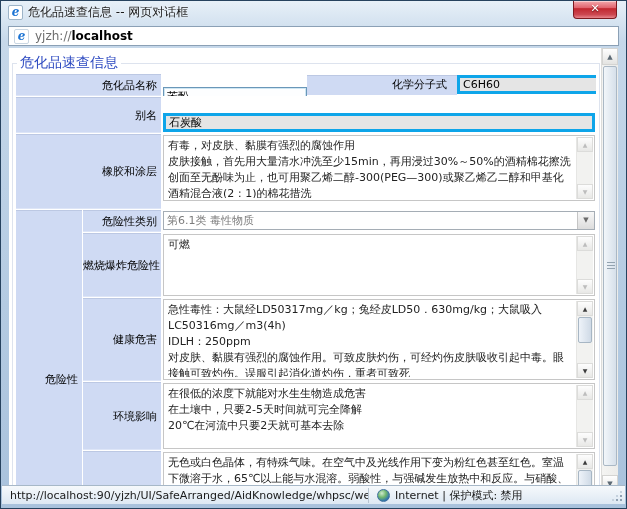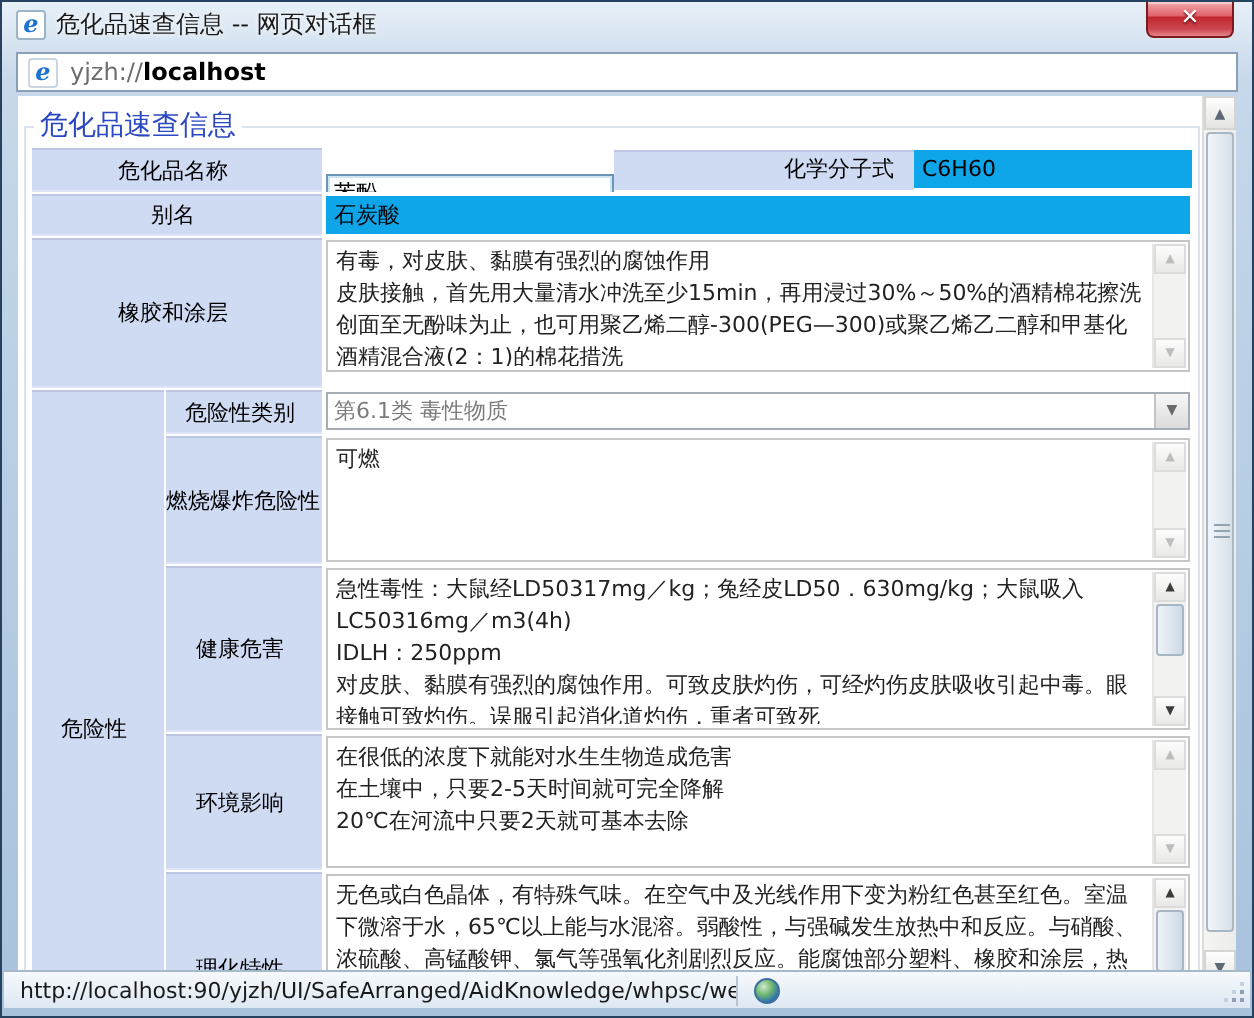--- a/index.html
+++ b/index.html
@@ -33,32 +33,32 @@
 
   
   .page { position:absolute; top:47px; left:8px; width:594px; height:444px;
     background:#fff; overflow:hidden; }
 
   .group-box { margin:6px 3px 0 3px; border:1px solid #dde3ee; padding:1px 2px 2px 2px; }
   .group-box legend { font-size:14px; font-weight:normal; color:#2b48c0; padding:0 3px; margin-left:2px; }
 
   table.form { width:100%; table-layout:fixed; border-collapse:separate; border-spacing:1px; }
   td { font-size:11px; vertical-align:middle; overflow:hidden; }
-  td.lbl { background:#cfdaf3; text-align:center; padding-right:4px; color:#000;
+  td.lbl { background:#cfdaf3; text-align:right; padding-right:4px; color:#000;
     box-shadow: inset 0 1px 0 #bcc8e3, inset 0 -1px 0 #dde5f7; white-space:nowrap; }
   td.content { background:#fff; padding:1px; vertical-align:top; }
 
   .row1-flex { display:flex; height:20px; }
-  .field-input { height:19px; border:1px solid #0ea5e9; font-size:11px; padding:0 3px;
-    font-family:"DejaVu Sans", sans-serif; color:#000; background:#0ea5e9; }
+  .field-input { height:19px; border:3px solid #0ea5e9; font-size:11px; padding:0 3px;
+    font-family:"DejaVu Sans", sans-serif; color:#000; background:#e5e5e5; }
   .input-name { width:144px; border:1px solid #6a97b9; box-shadow:0 0 0 1px #cfe6f2 inset; background:#fdfeff;margin-top:12px; }
   .inline-lbl { flex:0 0 150px; background:#cfdaf3; text-align:right; padding-right:10px;
     line-height:20px; font-size:11px; box-shadow: inset 0 1px 0 #bcc8e3; }
   .input-formula { flex:1; }
-  .input-alias { width:100%; }
+  .input-alias { width:100%;margin-top:15px; }
 
   .select-box { height:19px; border:1px solid #a5adb5; background:#fff; display:flex;
     align-items:center; color:#7c7c7c; font-size:11px; cursor:default; }
   .select-text { flex:1; padding-left:3px; white-space:nowrap; overflow:hidden; }
   .select-arrow { flex:0 0 17px; height:17px; margin:0; background:linear-gradient(180deg,#f7f7f7,#dcdcdc);
     border-left:1px solid #c5c5c5; color:#6a6a6a; font-size:7px; line-height:17px; text-align:center; }
 
   .ta { position:relative; border:1px solid #c6c6c6; background:#fff; }
   .ta-text { position:absolute; top:2px; left:4px; right:20px; bottom:2px;
     white-space:pre-wrap; line-height:16px; font-size:11px; color:#222; overflow:hidden; }
@@ -242,16 +242,17 @@
     <div class="psb-thumb">
       <div class="psb-grip"></div>
     </div>
     <div class="psb-btn down">▼</div>
   </div>
 
   <div class="status-bar">
     <span class="status-url">http://localhost:90/yjzh/UI/SafeArranged/AidKnowledge/whpsc/weihuapinInfo.jsp</span>
     <span class="status-sep"></span>
     <span class="globe-icon"></span>
+    <span class="status-zone">Internet | 保护模式: 禁用</span>
     <span class="resize-grip"></span>
   </div>
 
 </div>
 
 </body></html>

